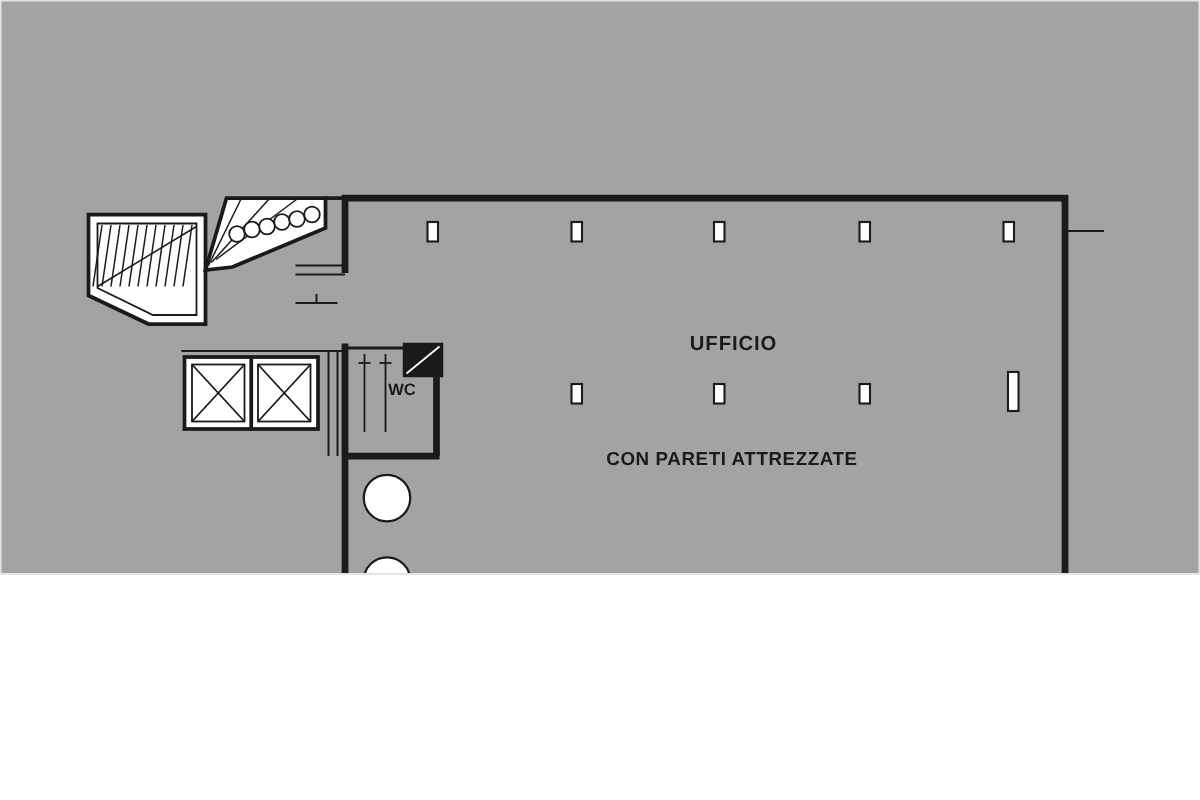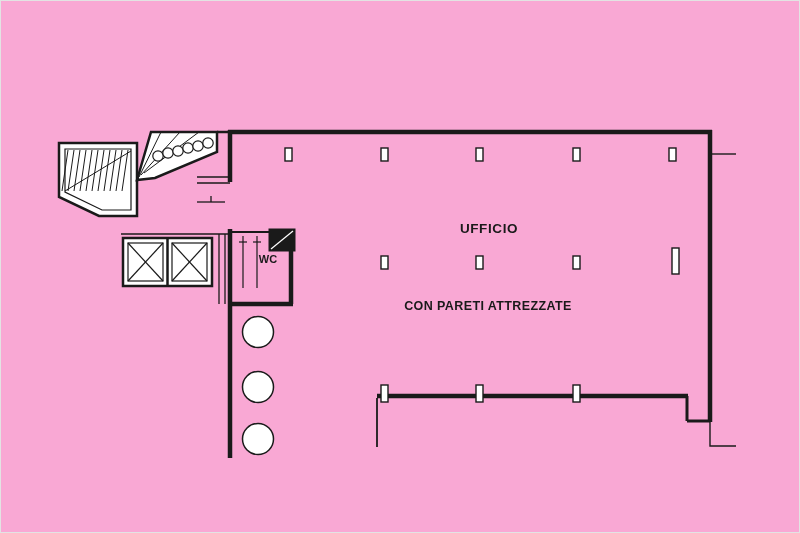--- a/index.html
+++ b/index.html
@@ -3,22 +3,22 @@
 <meta charset="utf-8">
 <style>
   html, body {
     margin: 0;
     padding: 0;
     background: #ffffff;
   }
   .canvas {
     position: relative;
     width: 800px;
-    height: 533px;
-    background: #f9a8d4;
+    height: 383px;
+    background: #a3a3a3;
     font-family: "Liberation Sans", sans-serif;
     overflow: hidden;
     box-sizing: border-box;
     border: 1px solid #e3e3e3;
     text-align: center;
   }
   svg { display: block; }
   .plan-text {
     font-family: "Liberation Sans", "DejaVu Sans", sans-serif;
     font-weight: bold;

